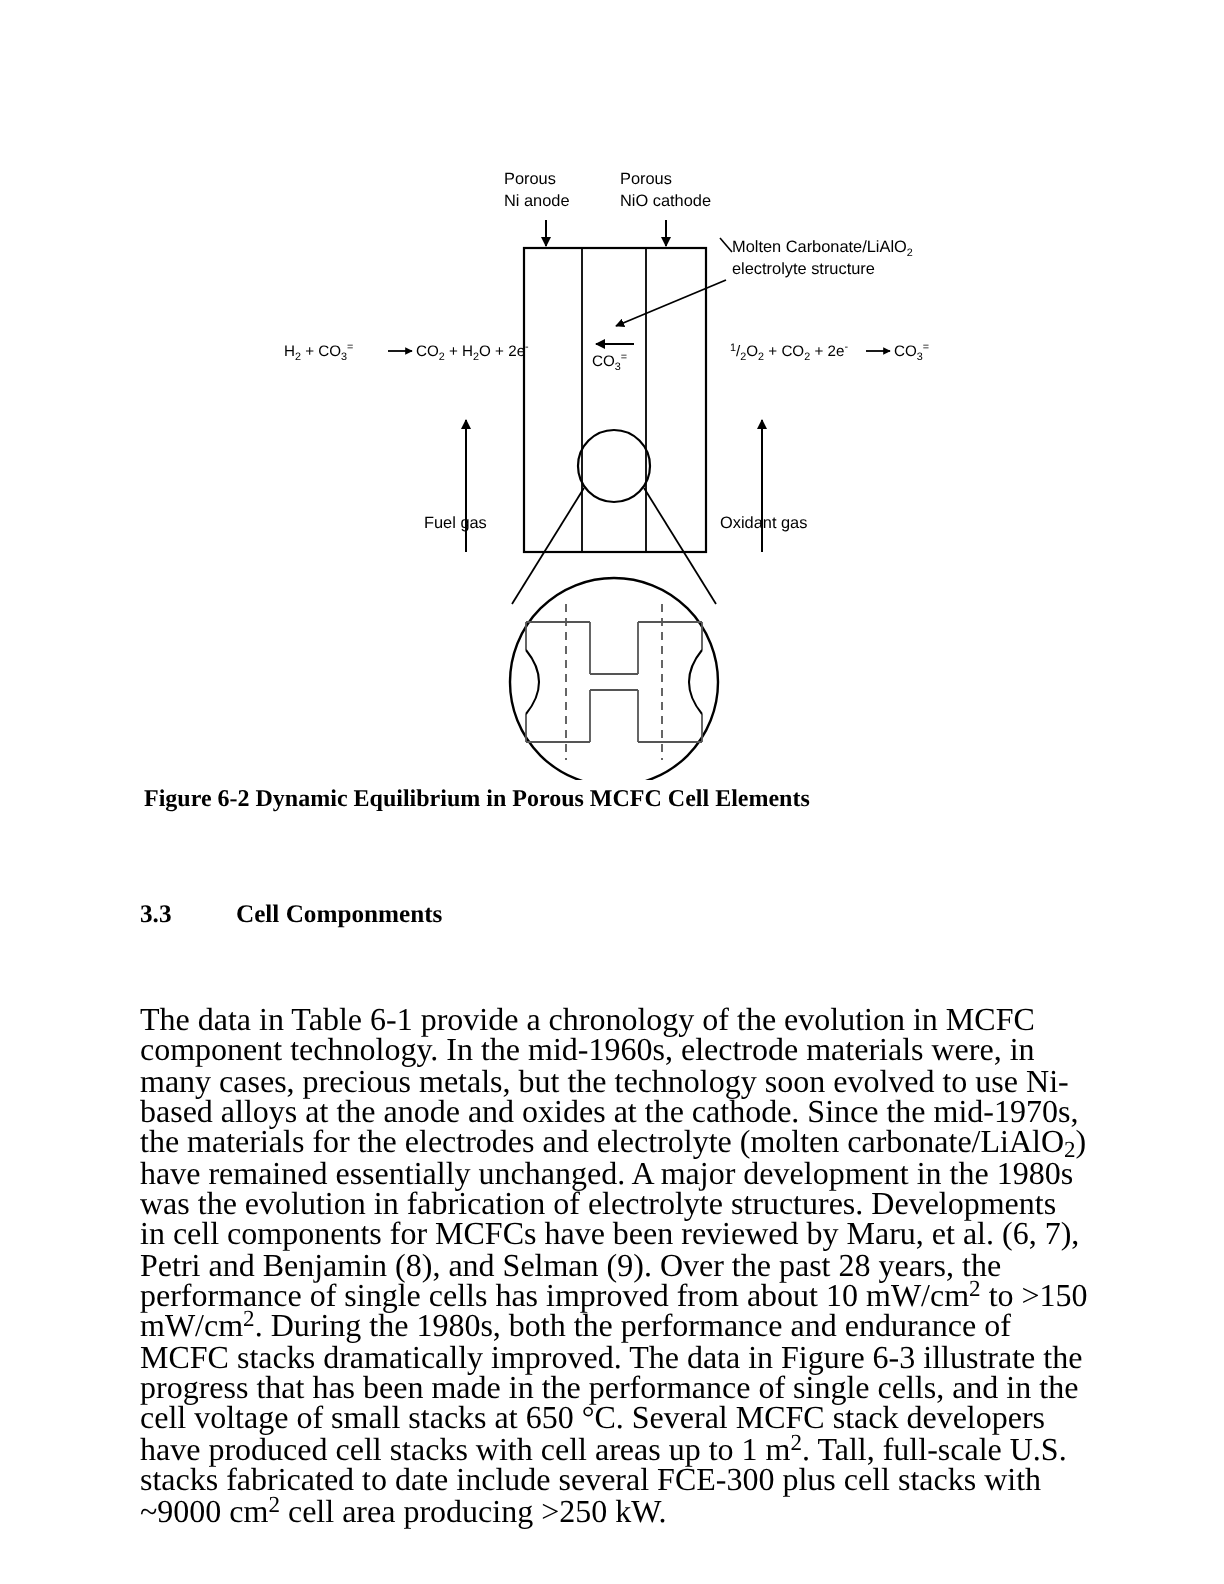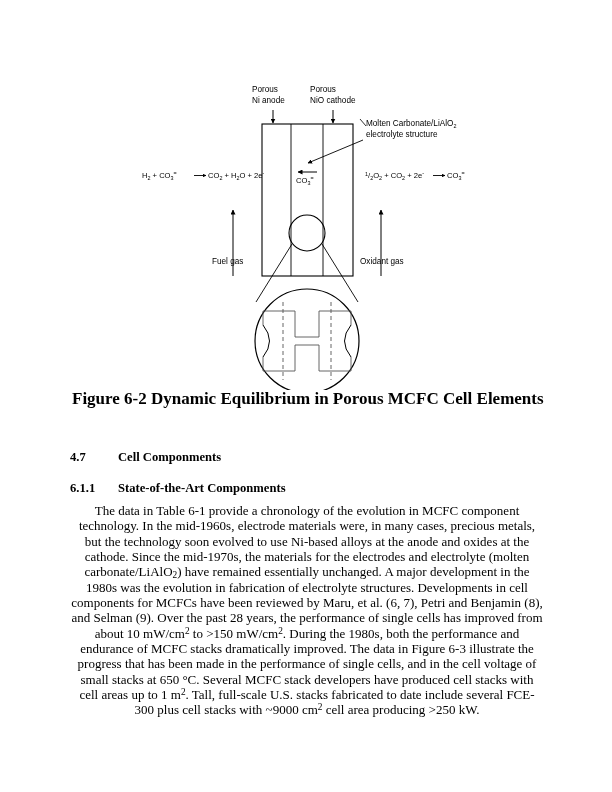--- a/index.html
+++ b/index.html
@@ -32,24 +32,24 @@
     height: 312px;
   }
   .figure-svg { display: block; }
 
   
   .figure-caption {
     position: absolute;
     left: 72px;
     top: 392px;
     width: 468px;
-    text-align: right;
+    text-align: left;
     font-family: "Liberation Serif", serif;
     font-weight: bold;
-    font-size: 17px;
+    font-size: 12px;
     line-height: 14.6px;
   }
   .figure-caption .cap-line { display: block; white-space: nowrap; }
 
   
   .h-sec {
     position: absolute;
     font-family: "Liberation Serif", serif;
     font-weight: bold;
     font-size: 12.6px;
@@ -61,23 +61,23 @@
   .h2-611  { left: 70px; top: 481px; }
   .h2-611 .h-num { width: 48px; }
 
   
   .body-text {
     position: absolute;
     left: 70px;
     top: 503px;
     width: 474px;
     font-family: "Liberation Serif", serif;
-    font-size: 13px;
+    font-size: 16px;
     line-height: 15.35px;
-    text-align: center;
+    text-align: left;
     color: #000;
   }
   .body-text p { margin: 0; }
   sub { font-size: 0.72em; vertical-align: -0.22em; line-height: 0; }
   sup { font-size: 0.72em; vertical-align: 0.45em; line-height: 0; }
 
   
   .page-footer {
     position: absolute;
     left: 0;
@@ -209,26 +209,23 @@
         <line x1="261" y1="224" x2="261" y2="302" stroke="#555" stroke-width="0.9" stroke-dasharray="4 3"></line>
       </g>
     </svg>
   </div>
 
   <div class="figure-caption">
     <span class="cap-line">Figure 6-2  Dynamic Equilibrium in Porous MCFC Cell Elements</span>
   </div>
 
   <div class="h-sec h1-61">
-    <span class="h-num">4.7</span><span>Cell Componments</span>
-  </div>
-
-  <div class="h-sec h2-611">
-    <span class="h-num">6.1.1</span><span>State-of-the-Art Componments</span>
-  </div>
+    <span class="h-num">3.3</span><span>Cell Componments</span>
+  </div>
+
 
   <div class="body-text">
     <p id="body-para">The data in Table 6-1 provide a chronology of the evolution in MCFC component technology.  In the mid-1960s, electrode materials were, in many cases, precious metals, but the technology soon evolved to use Ni-based alloys at the anode and oxides at the cathode.  Since the mid-1970s, the materials for the electrodes and electrolyte (molten carbonate/LiAlO<sub>2</sub>) have remained essentially unchanged.  A major development in the 1980s was the evolution in fabrication of electrolyte structures.  Developments in cell components for MCFCs have been reviewed by Maru, et al. (6, 7), Petri and Benjamin (8), and Selman (9).  Over the past 28 years, the performance of single cells has improved from about 10 mW/cm<sup>2</sup> to &gt;150 mW/cm<sup>2</sup>.  During the 1980s, both the performance and endurance of MCFC stacks dramatically improved.  The data in Figure 6-3 illustrate the progress that has been made in the performance of single cells, and in the cell voltage of small stacks at 650 °C.  Several MCFC stack developers have produced cell stacks with cell areas up to 1 m<sup>2</sup>.  Tall, full-scale U.S. stacks fabricated to date include several FCE-300 plus cell stacks with ~9000 cm<sup>2</sup> cell area producing &gt;250 kW.</p>
   </div>
 
   <div class="page-footer">
     <span>6-4</span>
   </div>
 
 </div>

